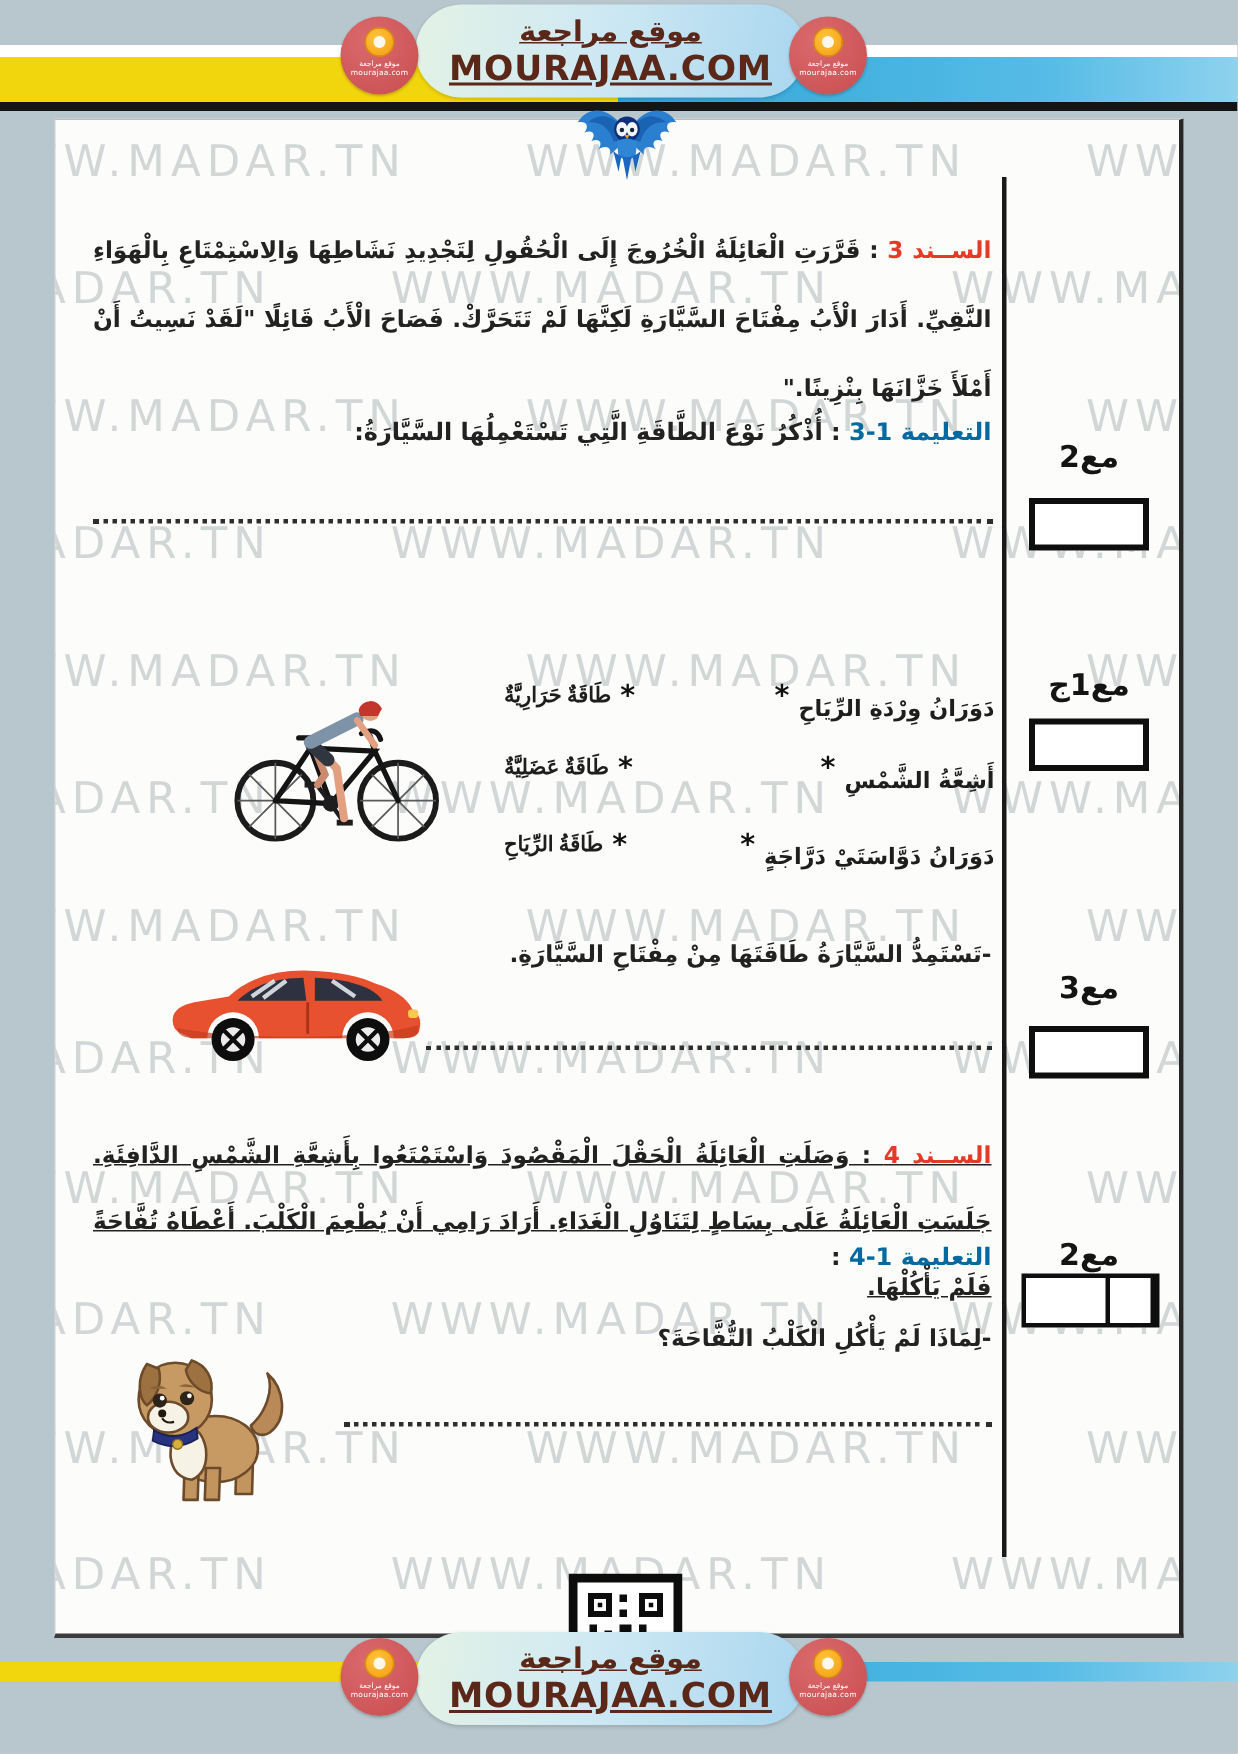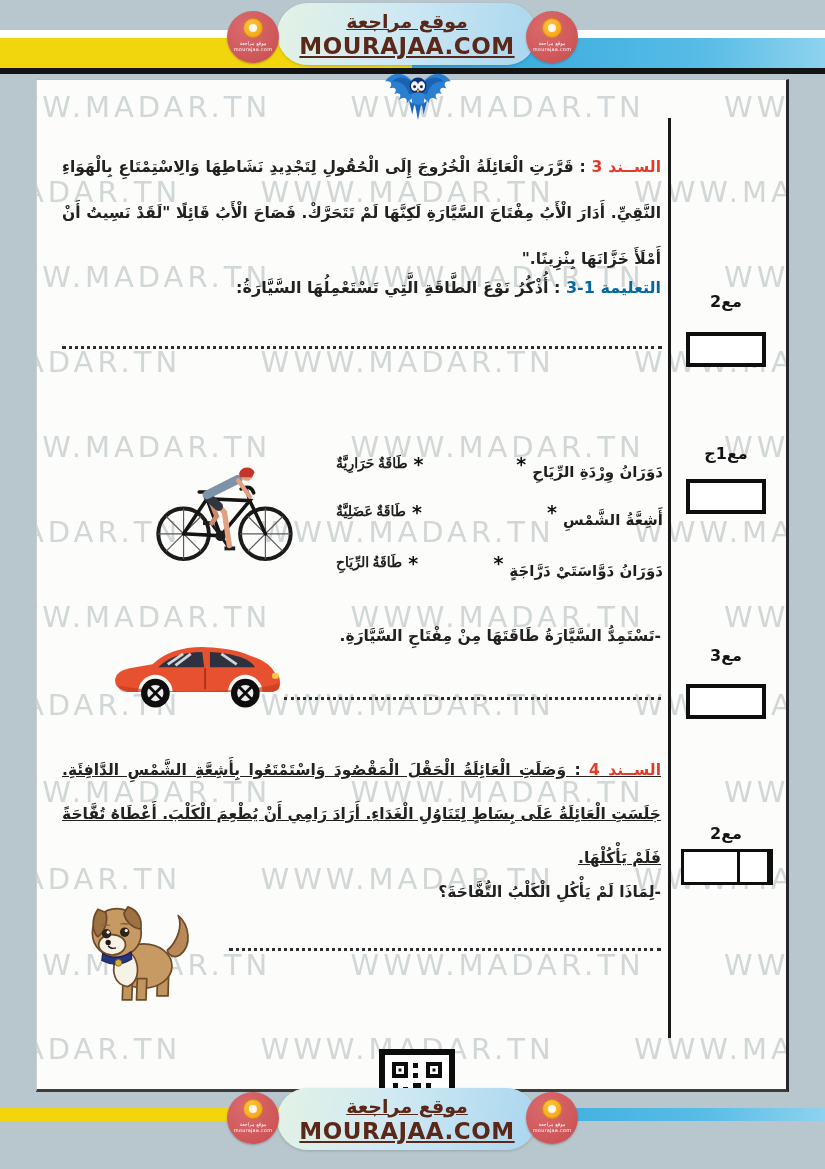--- a/index.html
+++ b/index.html
@@ -60,21 +60,21 @@
   .match{ position:absolute; left:299px; top:362px; width:327px; height:130px; z-index:3; direction:rtl;}
   .m-row{ position:absolute; right:0; left:0; display:flex; justify-content:space-between;
           align-items:center; font-weight:bold; color:#1e1e1e; }
   .m-a{ font-size:15px;margin-top:17px; } .m-e{ font-size:14px;font-family:Liberation Serif, serif; }
   .star{ font-size:19px; padding:0 6px; color:#111; }
   .m-pair{ display:flex; align-items:center; }
 
   .illus{ position:absolute; z-index:3; }
 
   
-  .score-lbl{ position:absolute; left:636px; width:106px; text-align:center; font-size:16px;
+  .score-lbl{ position:absolute; left:636px; width:106px; text-align:center; font-size:20px;
               font-weight:bold; color:#141414; direction:rtl; z-index:3;}
   .score-box{ position:absolute; left:649px; width:80px; height:35px; background:#fff;
               border:4px solid #0e0e0e; z-index:3;}
   .score-box3{ position:absolute; left:644px; width:92px; height:36px; background:#fff;
                border:3.5px solid #0e0e0e; display:flex; z-index:3;}
   .score-box3 div{ flex:1; }
   .score-box3 div + div{ border-right:3px solid #0e0e0e; }
 
   .qr{ position:absolute; left:342px; top:969px; z-index:3; }
 
@@ -232,20 +232,23 @@
       </g>
       <rect x="171" y="47" width="7" height="6" rx="2" fill="#f6c84c"></rect>
     </svg>
 
     <div class="dots" style="left:247px; top:617px; width:377px"></div>
 
     <div class="c para p4">
       <span class="lbl-red">الســند 4</span><span> : وَصَلَتِ الْعَائِلَةُ الْحَقْلَ الْمَقْصُودَ وَاسْتَمْتَعُوا بِأَشِعَّةِ الشَّمْسِ الدَّافِئَةِ. جَلَسَتِ الْعَائِلَةُ عَلَى بِسَاطٍ لِتَنَاوُلِ الْغَدَاءِ. أَرَادَ رَامِي أَنْ يُطْعِمَ الْكَلْبَ. أَعْطَاهُ تُفَّاحَةً فَلَمْ يَأْكُلْهَا.</span>
     </div>
 
+    <div class="c c-line" style="top:748px">
+      <span class="lbl-teal">التعليمة 1-4</span><span> :</span>
+    </div>
 
     <div class="c c-line" style="top:803px; font-size:15.5px">-لِمَاذَا لَمْ يَأْكُلِ الْكَلْبُ التُّفَّاحَةَ؟</div>
 
     <svg class="illus" style="left:42px; top:813px" width="130" height="124" viewBox="0 0 165 140">
       <g stroke="#6d4b2a" stroke-width="2.2" stroke-linejoin="round">
         <path d="M112 64 C124 54 132 34 126 20 C140 32 144 58 128 70 C122 74 114 72 112 64 Z" fill="#b98a57"></path>
         <path d="M100 86 L114 86 L113 122 L99 122 Z" fill="#c2955f"></path>
         <ellipse cx="82" cy="84" rx="36" ry="28" fill="#c89a63"></ellipse>
         <path d="M56 96 L68 96 L67 127 L55 127 Z" fill="#c2955f"></path>
         <path d="M74 100 L86 100 L85 127 L73 127 Z" fill="#c2955f"></path>

